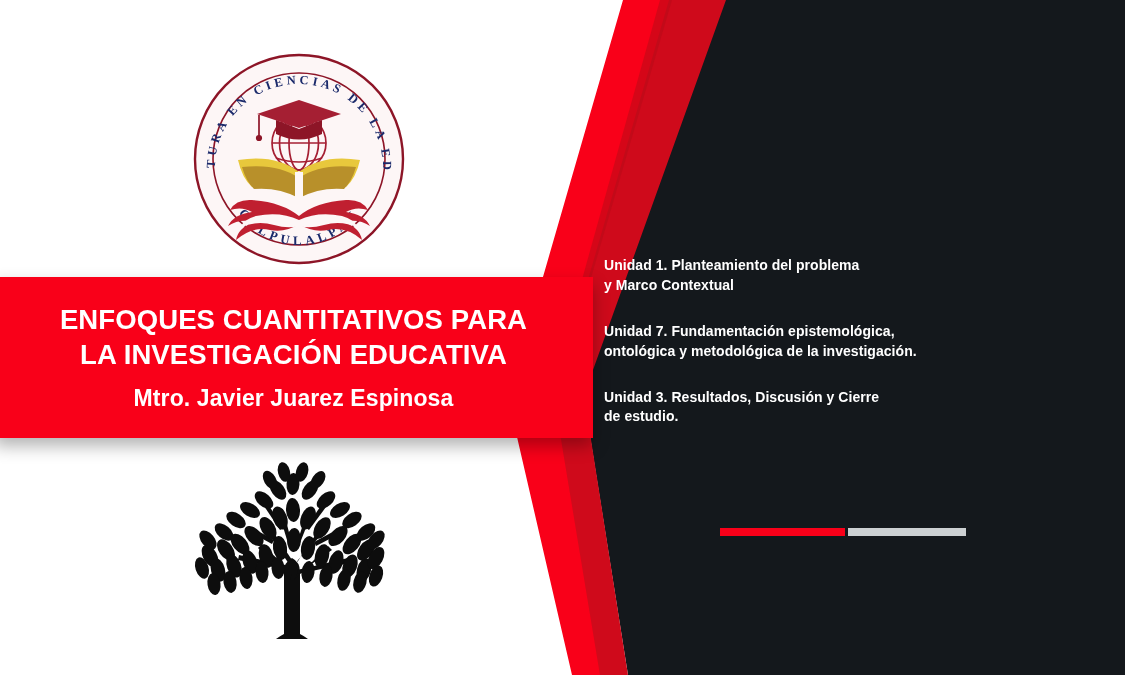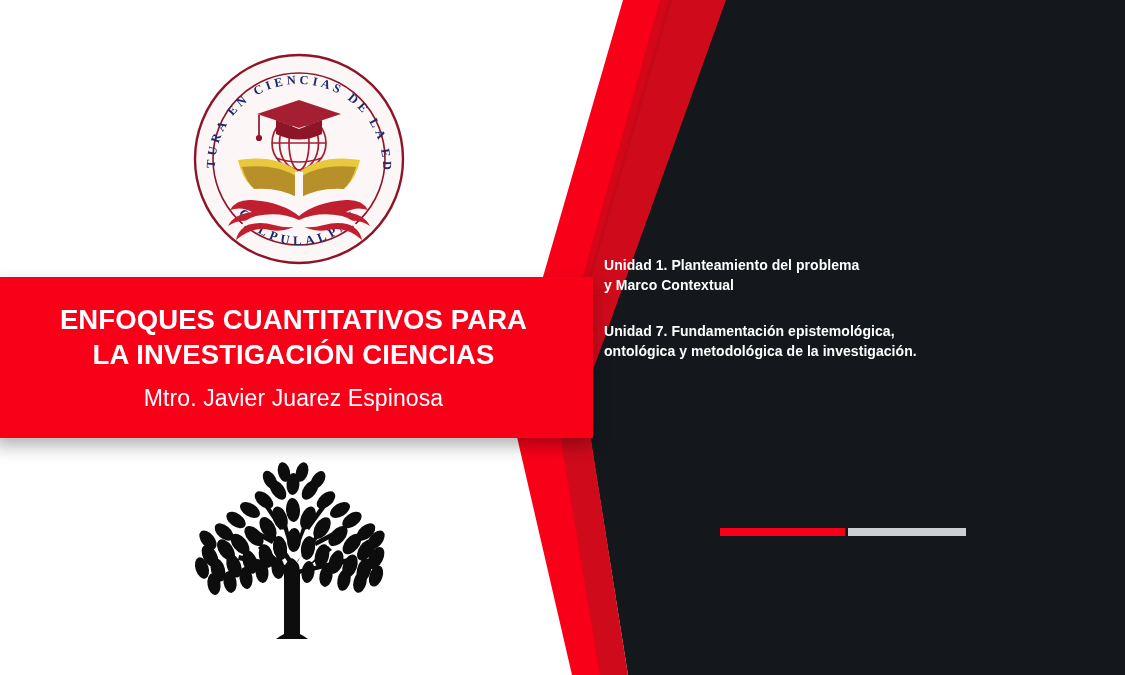--- a/index.html
+++ b/index.html
@@ -81,21 +81,21 @@
     font-weight: bold;
     line-height: 1.26;
     text-align: center;
     letter-spacing: .1px;
     margin: 0;
     padding: 0 14px;
   }
   .title-sub {
     color: #ffffff;
     font-size: 23px;
-    font-weight: normal;
+    font-weight: bold;
     text-align: center;
     margin: 12px 0 0 0;
     letter-spacing: .1px;
   }
 
   
   .units {
     position: absolute;
     left: 604px;
     top: 256px;
@@ -269,29 +269,31 @@
         <ellipse cx="90" cy="28" rx="6" ry="10" transform="rotate(-30 90 28)"></ellipse>
         <ellipse cx="104" cy="20" rx="6" ry="10" transform="rotate(-14 104 20)"></ellipse>
         <ellipse cx="122" cy="20" rx="6" ry="10" transform="rotate(16 122 20)"></ellipse>
         <ellipse cx="138" cy="28" rx="6" ry="10" transform="rotate(34 138 28)"></ellipse>
       </g>
     </svg>
   </div>
 
   <div class="title-banner">
     <div class="title-main" style="white-space: pre-line;">ENFOQUES CUANTITATIVOS PARA
-LA INVESTIGACIÓN CIENCIAS</div>
+LA INVESTIGACIÓN EDUCATIVA</div>
     <div class="title-sub">Mtro. Javier Juarez Espinosa</div>
   </div>
 
   <div class="units">
     <div class="unit-block">Unidad 1. Planteamiento del problema
 y Marco Contextual</div>
     <div class="unit-block">Unidad 7. Fundamentación epistemológica,
 ontológica y metodológica de la investigación.</div>
+    <div class="unit-block">Unidad 3. Resultados, Discusión y Cierre
+de estudio.</div>
   </div>
 
   <div class="bar-row">
     <div class="bar-red"></div>
     <div class="bar-grey"></div>
   </div>
 
 </div>
 
 </body></html>

